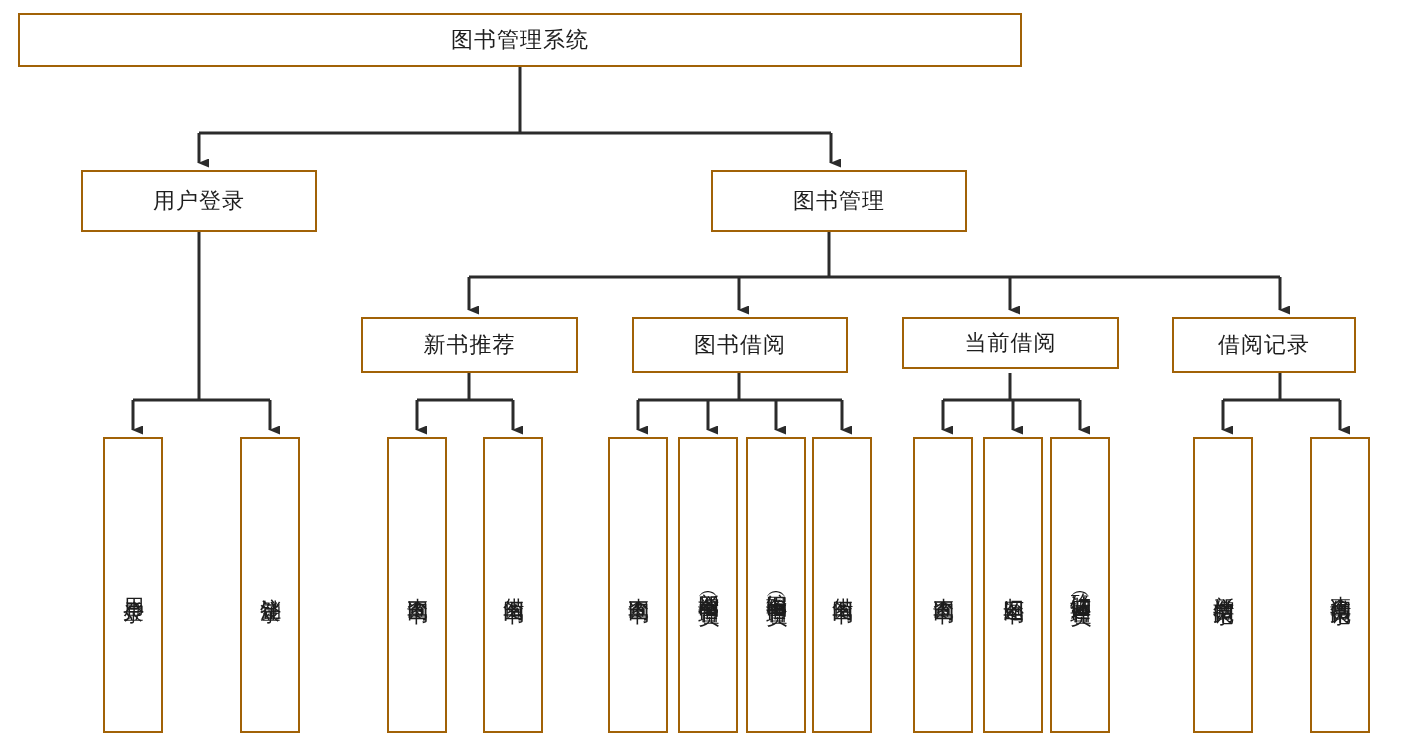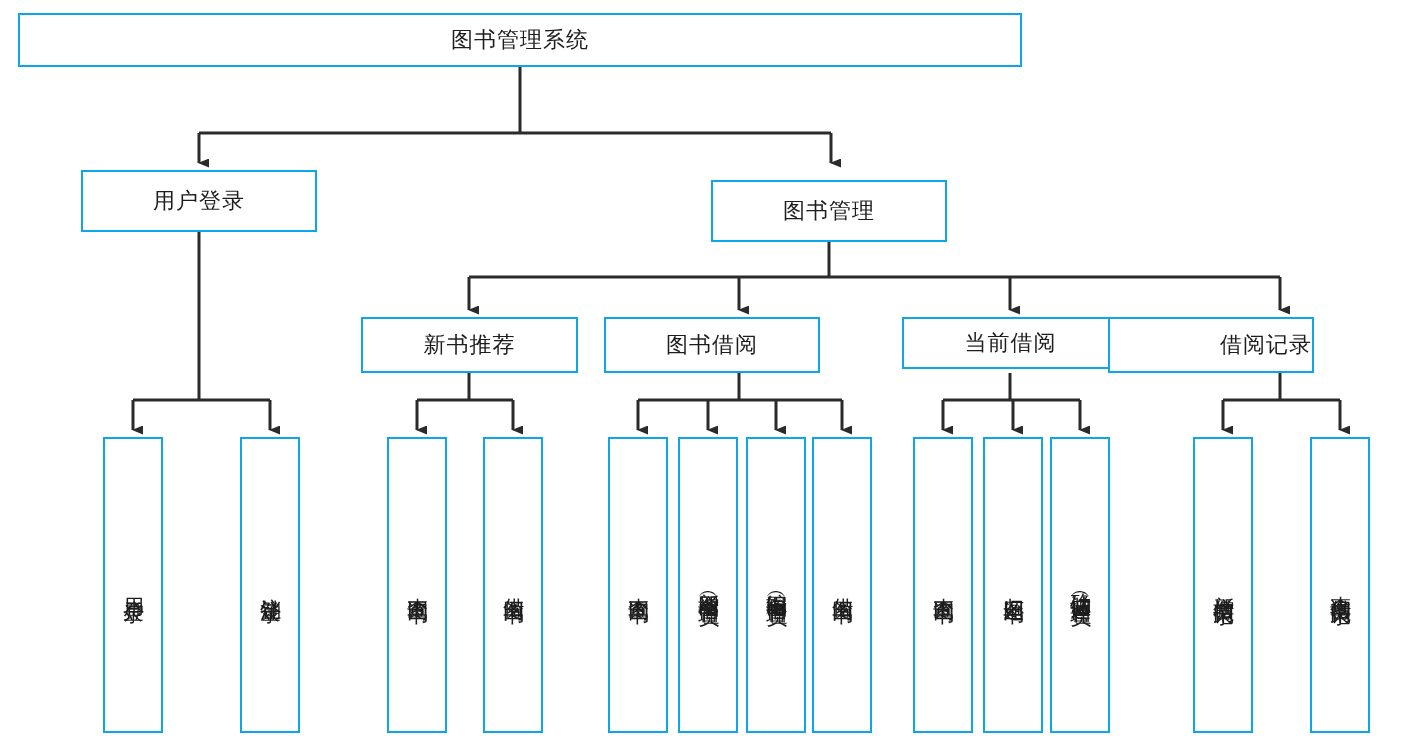--- a/index.html
+++ b/index.html
@@ -22,21 +22,21 @@
     position: absolute;
     left: 0;
     top: 0;
     width: 1405px;
     height: 747px;
     pointer-events: none;
   }
   .node {
     position: absolute;
     box-sizing: border-box;
-    border: 2px solid #0ea5e9;
+    border: 2px solid #a16207;
     background: #ffffff;
     display: flex;
     align-items: center;
     justify-content: center;
     color: #1d1d1d;
   }
   .node.horiz .label {
     font-size: 22px;
     line-height: 1.25;
     letter-spacing: 1px;
@@ -119,34 +119,34 @@
     </g>
   </svg>
 
   <div class="node horiz" style="left:18px; top:13px; width:1004px; height:54px;">
     <span class="label">图书管理系统</span>
   </div>
 
   <div class="node horiz" style="left:81px; top:170px; width:236px; height:62px;">
     <span class="label">用户登录</span>
   </div>
-  <div class="node horiz" style="left:711px; top:180px; width:236px; height:62px;">
+  <div class="node horiz" style="left:711px; top:170px; width:256px; height:62px;">
     <span class="label">图书管理</span>
   </div>
 
   <div class="node horiz" style="left:361px; top:317px; width:217px; height:56px;">
     <span class="label">新书推荐</span>
   </div>
-  <div class="node horiz" style="left:604px; top:317px; width:216px; height:56px;">
+  <div class="node horiz" style="left:632px; top:317px; width:216px; height:56px;">
     <span class="label">图书借阅</span>
   </div>
   <div class="node horiz" style="left:902px; top:317px; width:217px; height:52px;">
     <span class="label">当前借阅</span>
   </div>
-  <div class="node horiz" style="left:1108px; top:317px; width:206px; height:56px;justify-content:flex-end;">
+  <div class="node horiz" style="left:1172px; top:317px; width:184px; height:56px;">
     <span class="label">借阅记录</span>
   </div>
 
   <div class="node vert" style="left:103px; top:437px; width:60px; height:296px;">
     <span class="label">用户登录</span>
   </div>
   <div class="node vert" style="left:240px; top:437px; width:60px; height:296px;">
     <span class="label">注销登录</span>
   </div>
 

